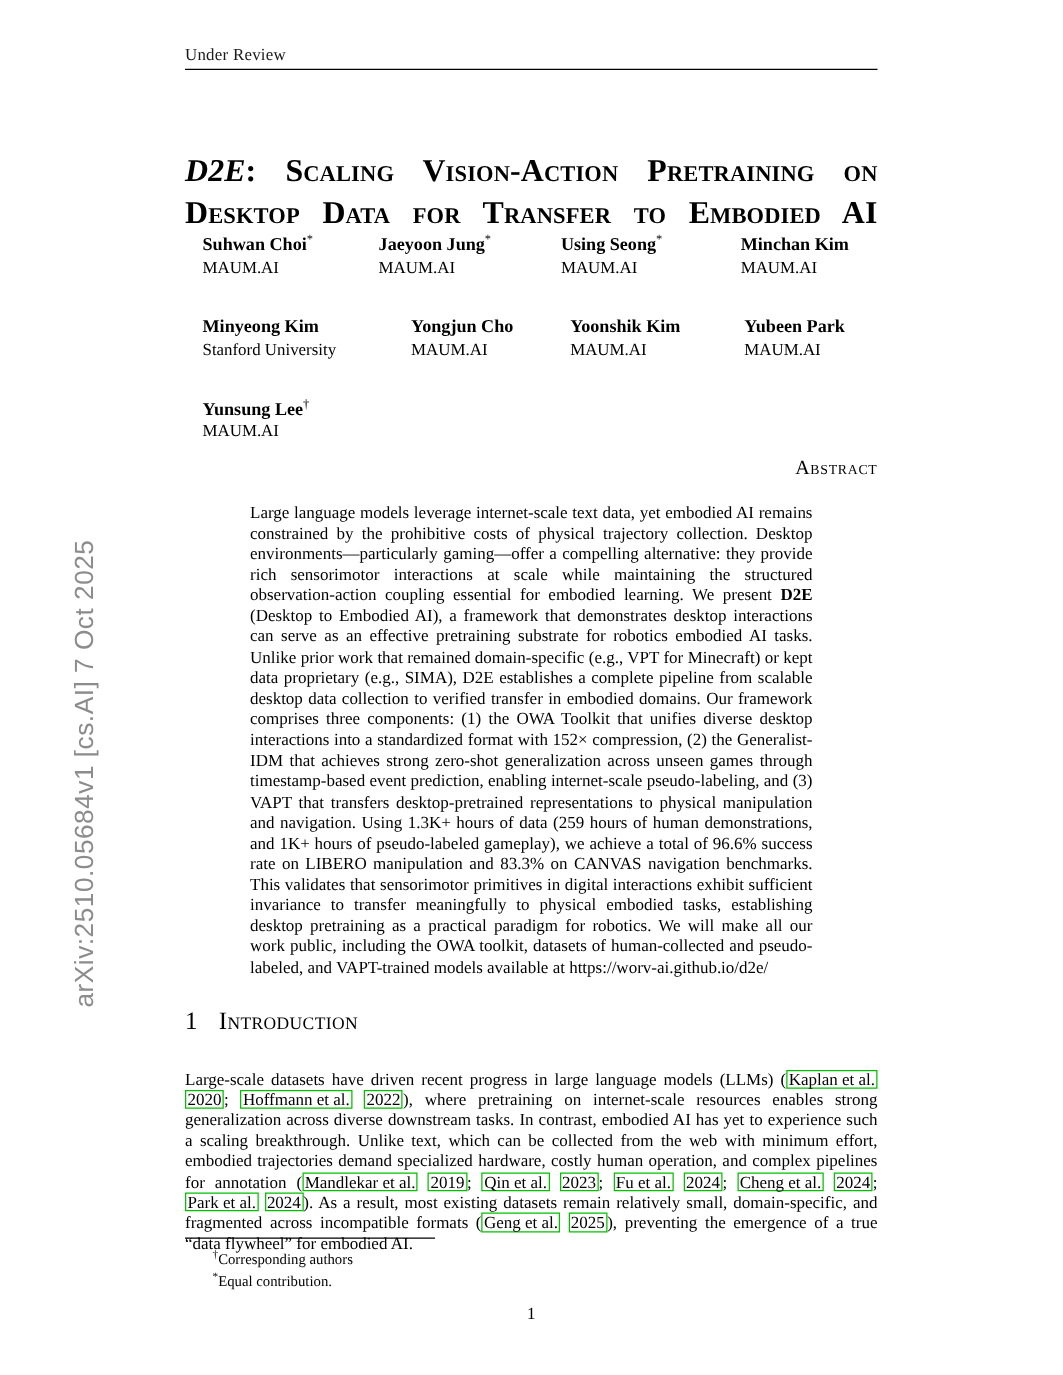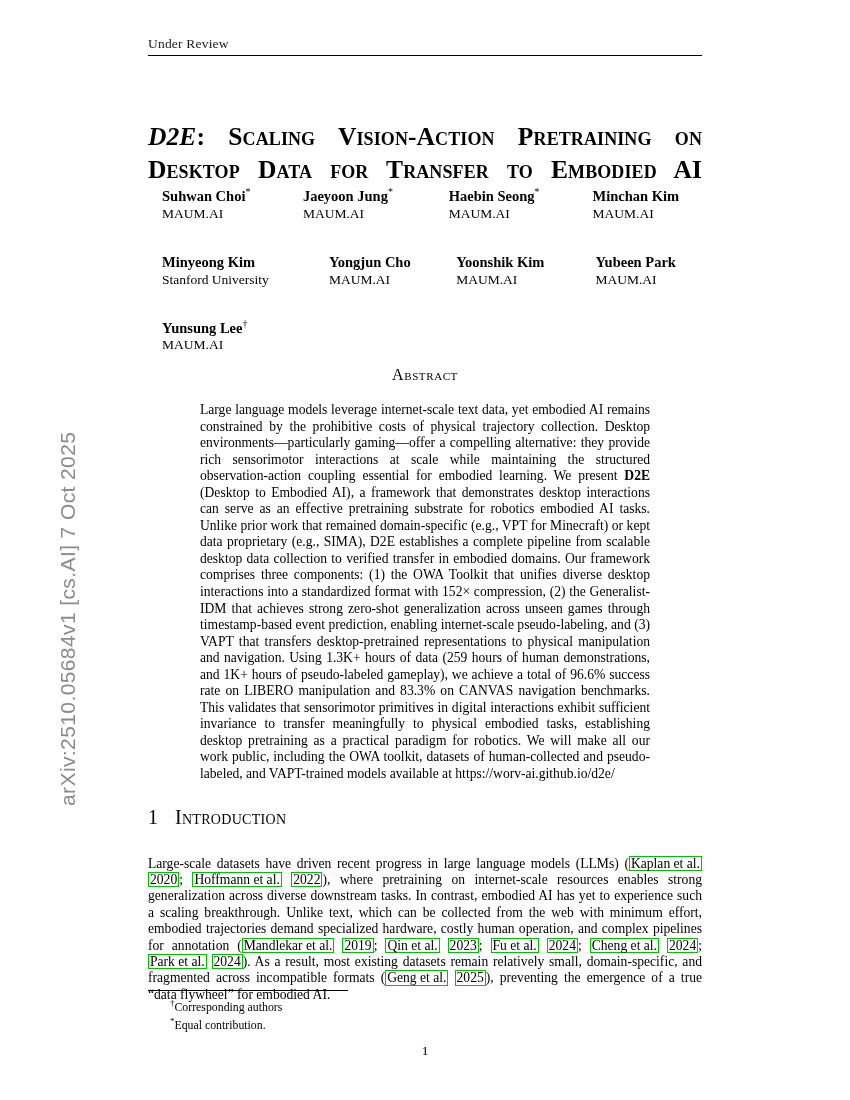--- a/index.html
+++ b/index.html
@@ -135,21 +135,21 @@
   .row-3 .author-cell:nth-child(2) { padding-left: 10px; }
 
   
   #abstract-section {
     position: absolute;
     top: 366px;
     left: 0;
     width: 554px;
   }
   #abstract-heading {
-    text-align: center;
+    text-align: right;
     font-size: 16px;
     font-variant: small-caps;
     letter-spacing: 0.6px;
     margin-bottom: 18px;
   }
   #abstract-body {
     margin: 0 52px;
     font-size: 13.6px;
     line-height: 16.55px;
     text-align: justify;
@@ -249,21 +249,21 @@
     <div class="author-row row-1">
       <div class="author-cell">
         <div class="author-name"><span>Suhwan Choi</span><sup>*</sup></div>
         <div class="author-aff">MAUM.AI</div>
       </div>
       <div class="author-cell">
         <div class="author-name"><span>Jaeyoon Jung</span><sup>*</sup></div>
         <div class="author-aff">MAUM.AI</div>
       </div>
       <div class="author-cell">
-        <div class="author-name"><span>Haebin Seong</span><sup>*</sup></div>
+        <div class="author-name"><span>Using Seong</span><sup>*</sup></div>
         <div class="author-aff">MAUM.AI</div>
       </div>
       <div class="author-cell">
         <div class="author-name"><span>Minchan Kim</span><sup></sup></div>
         <div class="author-aff">MAUM.AI</div>
       </div>
     </div>
 
     <div class="author-row row-2">
       <div class="author-cell">

